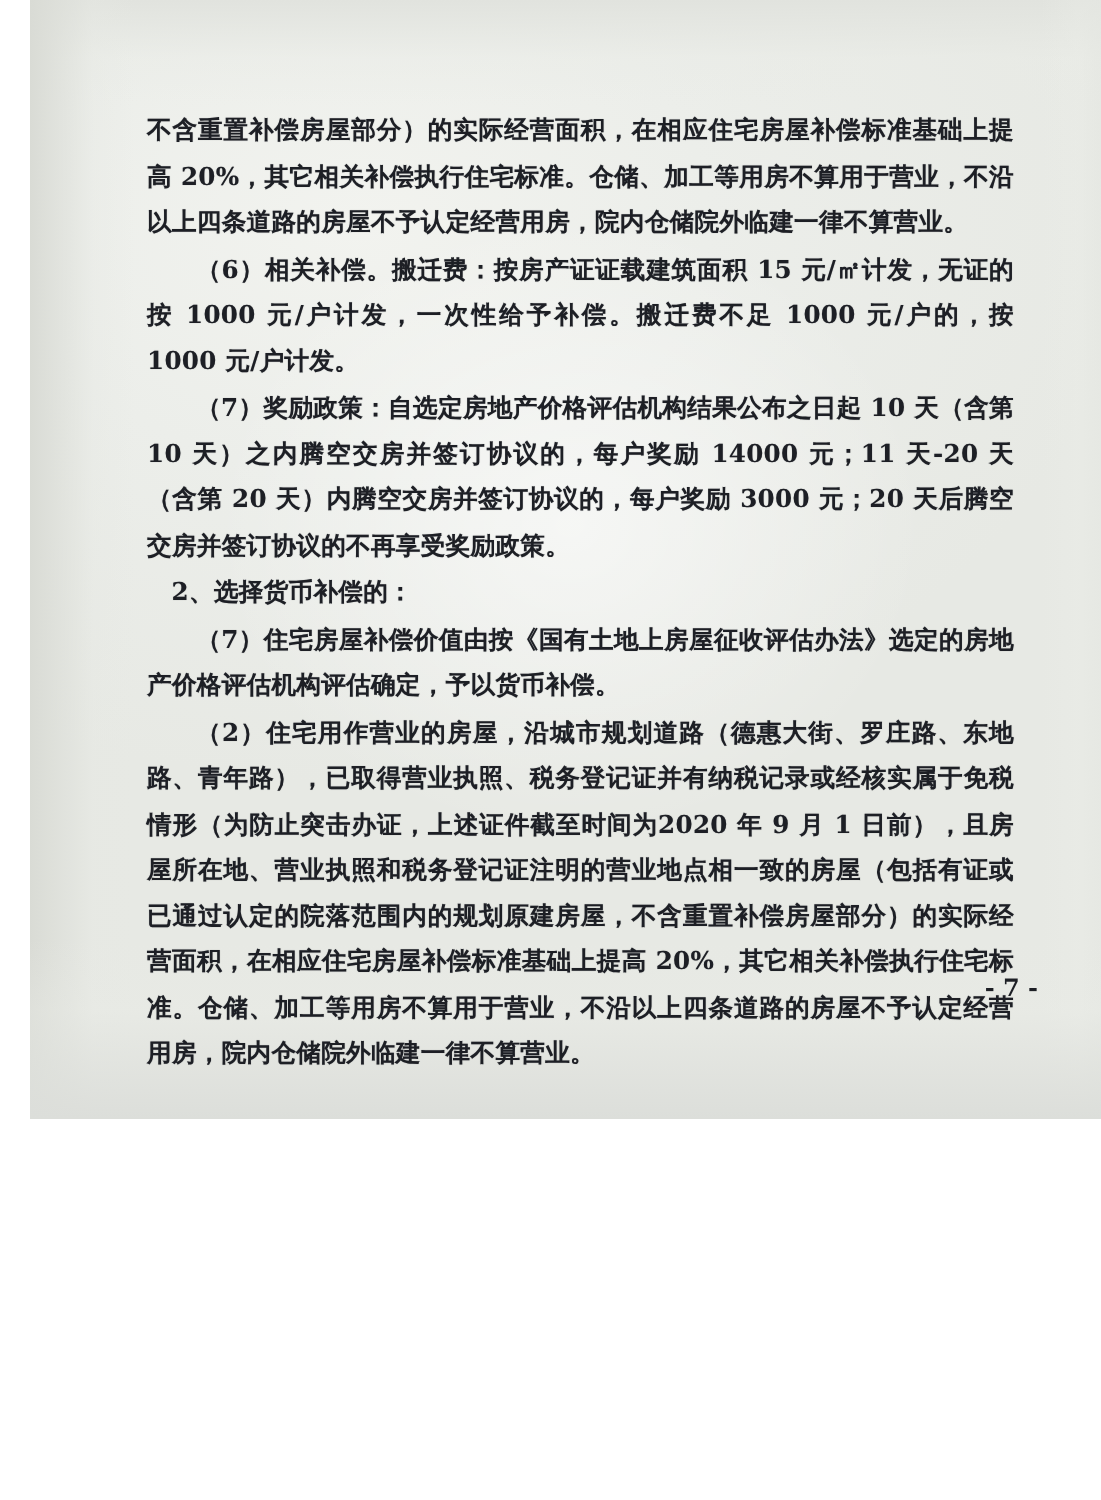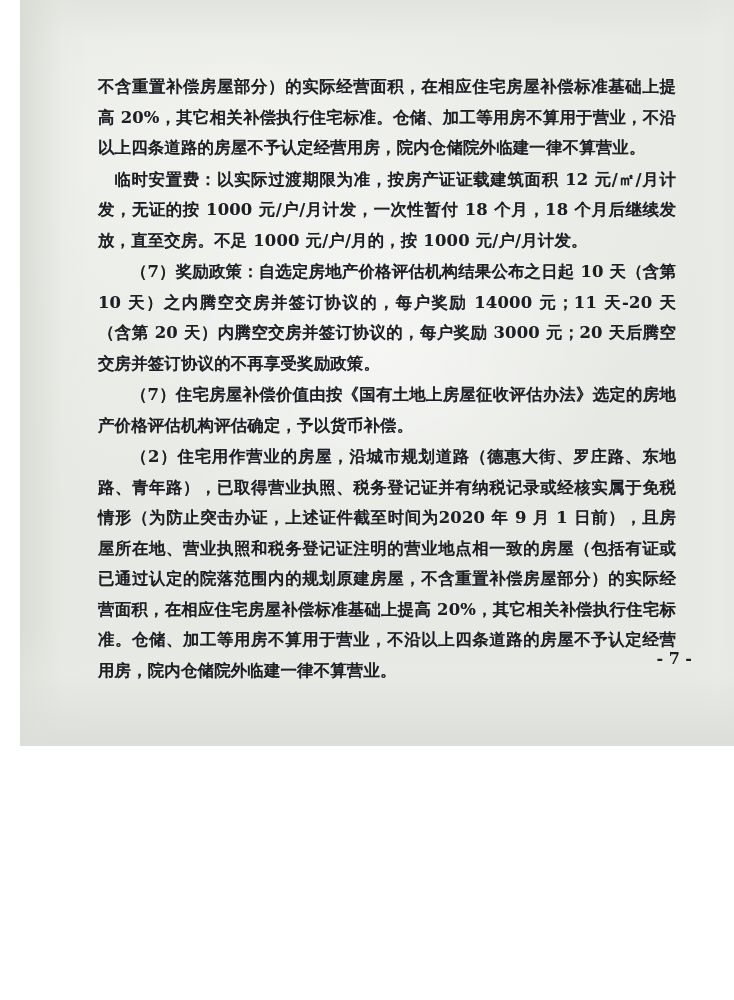--- a/index.html
+++ b/index.html
@@ -96,21 +96,22 @@
 <div class="page">
 
   <div class="shade-top"></div>
   <div class="shade-left"></div>
   <div class="shade-right"></div>
   <div class="shade-bottom"></div>
   <div class="glare"></div>
 
   <div class="content">
     <p class="para">不含重置补偿房屋部分）的实际经营面积，在相应住宅房屋补偿标准基础上提高 20%，其它相关补偿执行住宅标准。仓储、加工等用房不算用于营业，不沿以上四条道路的房屋不予认定经营用房，院内仓储院外临建一律不算营业。</p>
-    <p class="para indent1">临时安置费：以实际过渡期限为准，按房产证证载建筑面积 12 元/㎡/月计发，无证的按 1000 元/户/月计发，一次性暂付 18 个月，18 个月后继续发放，直至交房。不足 1000 元/户/月的，按 1000 元/户/月计发。</p>
+    <p class="para indent">（6）相关补偿。搬迁费：按房产证证载建筑面积 15 元/㎡计发，无证的按 1000 元/户计发，一次性给予补偿。搬迁费不足 1000 元/户的，按 1000 元/户计发。</p>
     <p class="para indent">（7）奖励政策：自选定房地产价格评估机构结果公布之日起 10 天（含第 10 天）之内腾空交房并签订协议的，每户奖励 14000 元；11 天-20 天（含第 20 天）内腾空交房并签订协议的，每户奖励 3000 元；20 天后腾空交房并签订协议的不再享受奖励政策。</p>
+    <p class="para indent1">2、选择货币补偿的：</p>
     <p class="para indent">（7）住宅房屋补偿价值由按《国有土地上房屋征收评估办法》选定的房地产价格评估机构评估确定，予以货币补偿。</p>
     <p class="para indent">（2）住宅用作营业的房屋，沿城市规划道路（德惠大街、罗庄路、东地路、青年路），已取得营业执照、税务登记证并有纳税记录或经核实属于免税情形（为防止突击办证，上述证件截至时间为2020 年 9 月 1 日前），且房屋所在地、营业执照和税务登记证注明的营业地点相一致的房屋（包括有证或已通过认定的院落范围内的规划原建房屋，不含重置补偿房屋部分）的实际经营面积，在相应住宅房屋补偿标准基础上提高 20%，其它相关补偿执行住宅标准。仓储、加工等用房不算用于营业，不沿以上四条道路的房屋不予认定经营用房，院内仓储院外临建一律不算营业。</p>
   </div>
 
   <div class="page-number">- 7 -</div>
 
 </div>
 
 </body></html>

